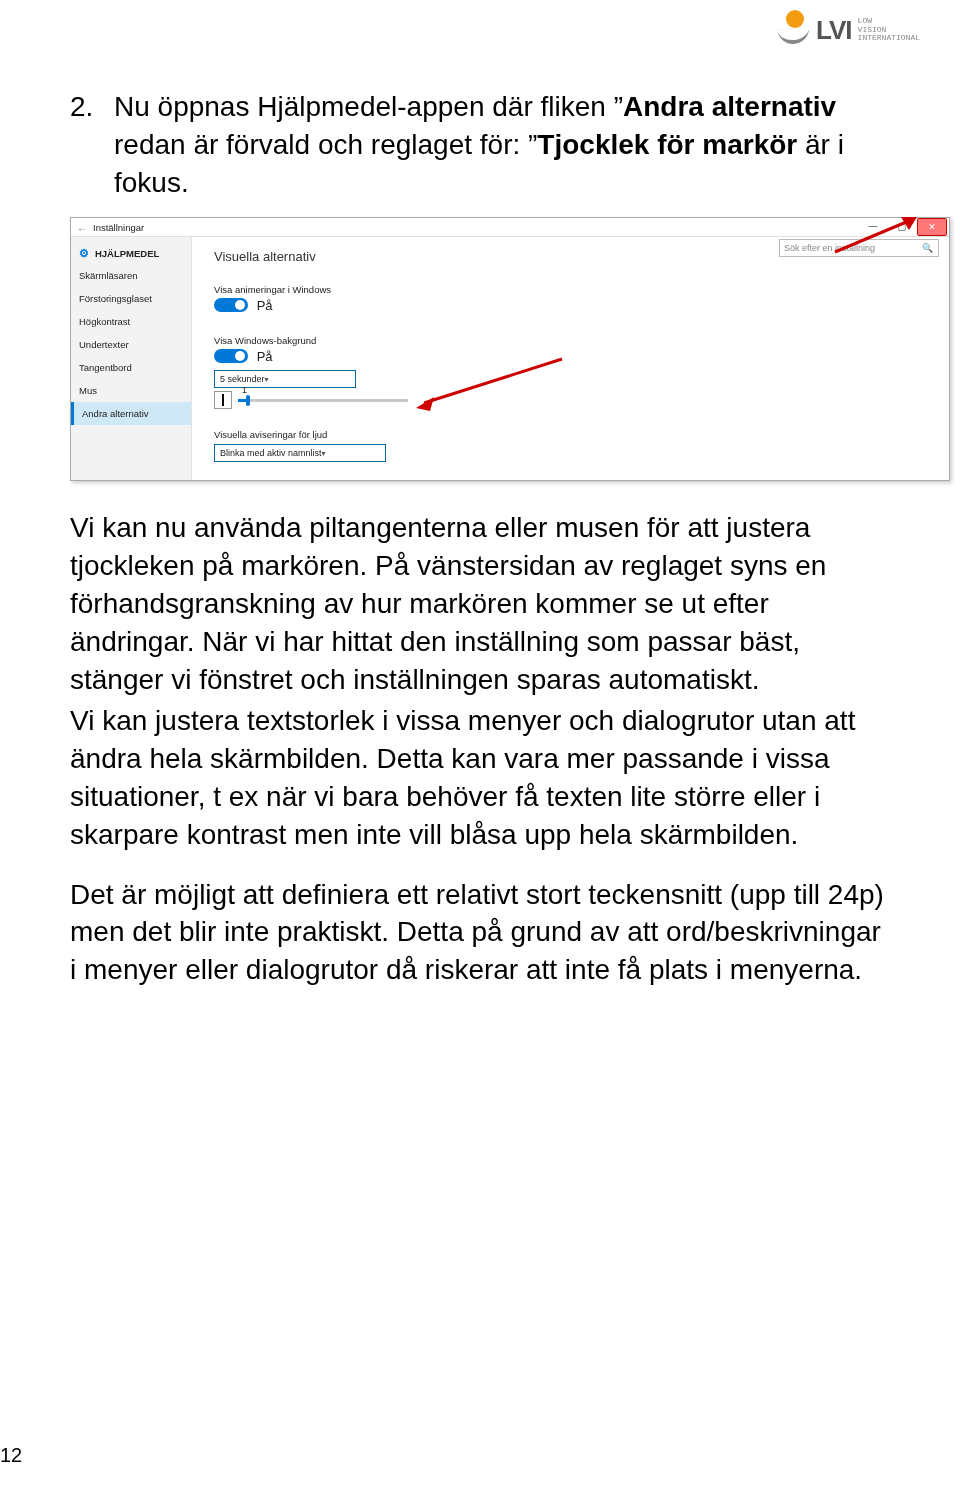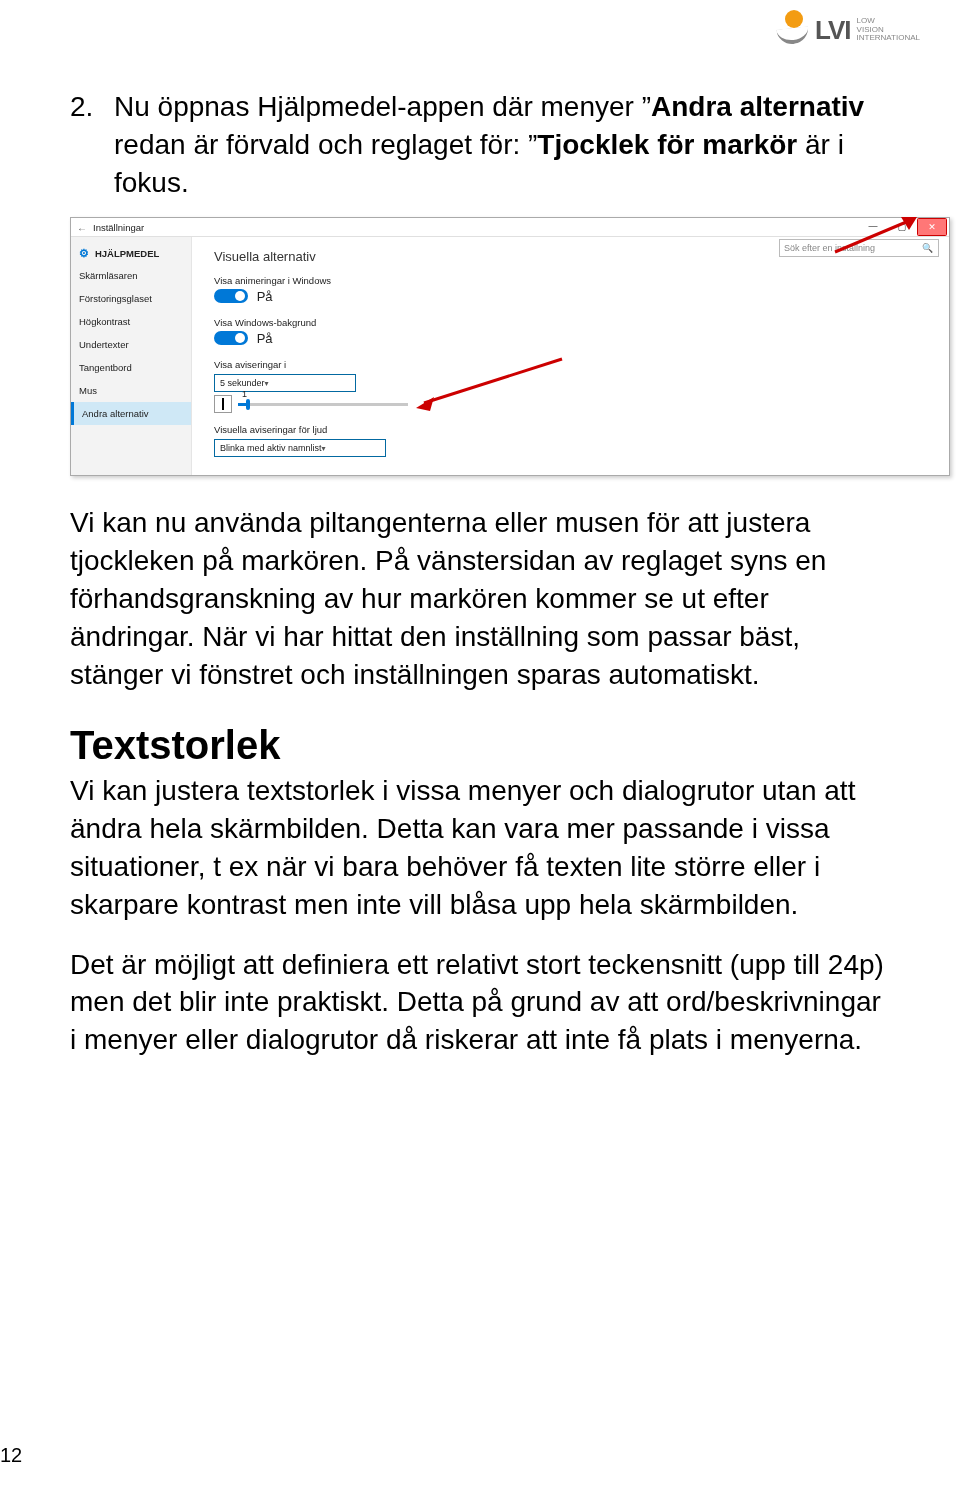--- a/index.html
+++ b/index.html
@@ -45,21 +45,21 @@
     box-sizing:border-box;
   }
   .logo-text {
     display:flex; align-items:center; gap:6px;
   }
   .logo-lvi {
     font-size:26px; font-weight:700; color:#555; letter-spacing:-1px;
     font-family: Arial, sans-serif;
   }
   .logo-small {
-    font-size:8px; line-height:1.1; color:#888; font-family:Liberation Sans, sans-serif;
+    font-size:8px; line-height:1.1; color:#888; font-family:Liberation Mono, monospace;
     white-space:nowrap;
   }
   
   .content { margin-top: 70px; }
   .step2 {
     font-size: 28px;
     line-height: 1.35;
     display:flex;
   }
   .step2 .num { width:44px; flex:none; }
@@ -145,21 +145,21 @@
     display:flex; align-items:center; height:18px;
     margin-top:4px;
   }
   .ss-search {
     width:150px; height:16px; font-size:9px;
     border:1px solid #bbb; padding:0 4px;
     color:#888; background:#fff;
     display:flex; align-items:center; justify-content:space-between;
   }
   .ss-section-title { font-size:13px; font-weight:400; margin: 4px 0 6px; color:#333;}
-  .ss-label { font-size:9.5px; margin-top:11px; }
+  .ss-label { font-size:9.5px; margin-top:20px; }
   .toggle {
     width: 34px; height: 14px; border-radius: 8px;
     background: var(--accent-blue); position:relative;
     margin-top:3px; display:inline-block;
   }
   .toggle::after{
     content:""; position:absolute; left:21px; top:2px;
     width:10px; height:10px; background:#fff; border-radius:50%;
   }
   .toggle-label { font-size:13px; margin-left:6px; position:relative; top:-2px;}
@@ -218,21 +218,21 @@
       <span>INTERNATIONAL</span>
     </span>
   </div>
 </div>
 
 <div class="content">
 
   <div class="step2">
     <div class="num">2.</div>
     <div class="body">
-      <span>Nu öppnas Hjälpmedel-appen där menyer </span><span class="qo"></span><span class="b">Andra alternativ</span><span> redan är förvald och reglaget för: </span><span class="qo"></span><span class="b">Tjocklek för markör</span><span> är i fokus.</span>
+      <span>Nu öppnas Hjälpmedel-appen där fliken </span><span class="qo"></span><span class="b">Andra alternativ</span><span> redan är förvald och reglaget för: </span><span class="qo"></span><span class="b">Tjocklek för markör</span><span> är i fokus.</span>
     </div>
   </div>
 
   <div class="screenshot">
 
     <div class="ss-titlebar">
       <div class="ss-titlebar-left">
         <span class="ss-back-icon">←</span>
         <span>Inställningar</span>
       </div>
@@ -275,21 +275,20 @@
         <div class="ss-section-title">Visuella alternativ</div>
 
         <div class="ss-label">Visa animeringar i Windows</div>
         <span class="toggle"></span>
         <span class="toggle-label">På</span>
 
         <div class="ss-label">Visa Windows-bakgrund</div>
         <span class="toggle"></span>
         <span class="toggle-label">På</span>
 
-        <div class="ss-label">Visa aviseringar i</div>
         <div class="ss-dropdown">
           <span>5 sekunder</span>
           <span class="chev">▾</span>
         </div>
 
         <div class="ss-slider-row">
           <div class="ss-preview-box"></div>
           <div class="ss-slider">
             <span class="ss-slider-value">1</span>
           </div>
@@ -314,21 +313,20 @@
     <div class="arrow arrow-close">
       <svg width="90" height="40">
         <line x1="4" y1="38" x2="80" y2="6" stroke="#cc0000" stroke-width="3"></line>
         <polygon points="86,3 70,3 78,16" fill="#cc0000"></polygon>
       </svg>
     </div>
   </div>
 
   <div class="para">Vi kan nu använda piltangenterna eller musen för att justera tjockleken på markören. På vänstersidan av reglaget syns en förhandsgranskning av hur markören kommer se ut efter ändringar. När vi har hittat den inställning som passar bäst, stänger vi fönstret och inställningen sparas automatiskt.</div>
 
-  <div class="h2">Textstorlek</div>
 
   <div class="para" style="margin-top:4px;">Vi kan justera textstorlek i vissa menyer och dialogrutor utan att ändra hela skärmbilden. Detta kan vara mer passande i vissa situationer, t ex när vi bara behöver få texten lite större eller i skarpare kontrast men inte vill blåsa upp hela skärmbilden.</div>
 
   <div class="para">Det är möjligt att definiera ett relativt stort teckensnitt (upp till 24p) men det blir inte praktiskt. Detta på grund av att ord/beskrivningar i menyer eller dialogrutor då riskerar att inte få plats i menyerna.</div>
 
 </div>
 
 <div class="page-num">12</div>
 
 </body></html>

